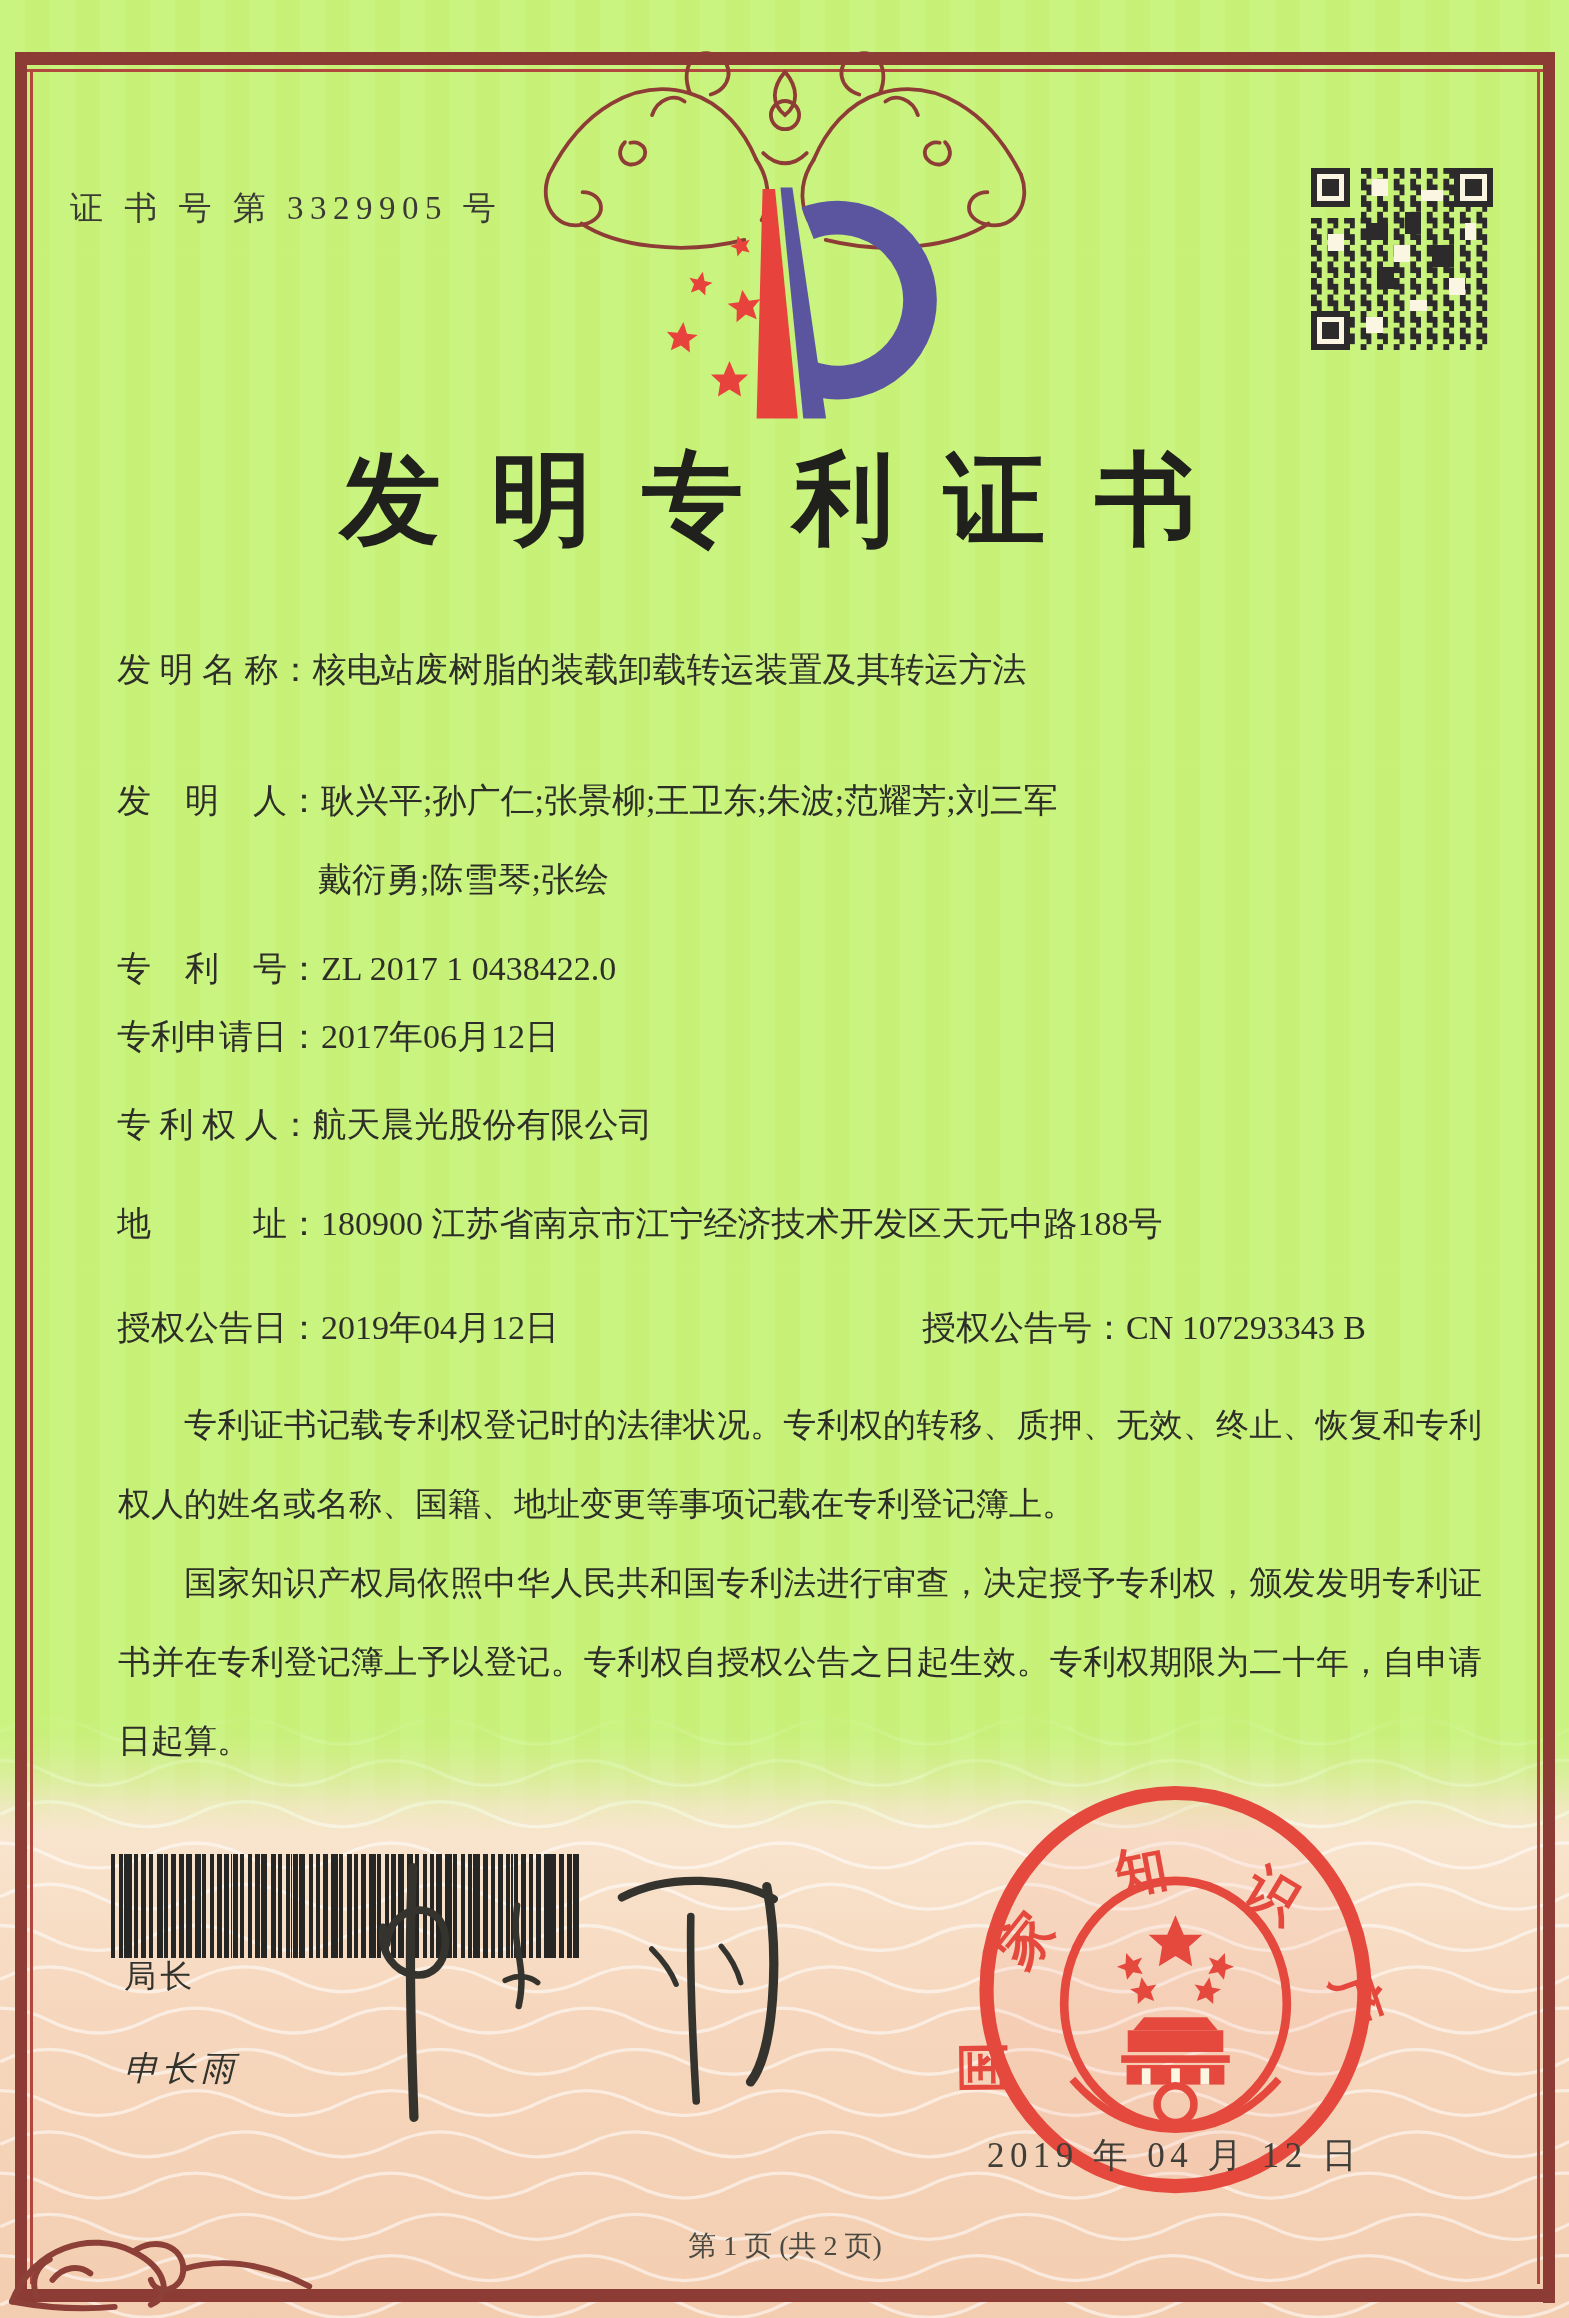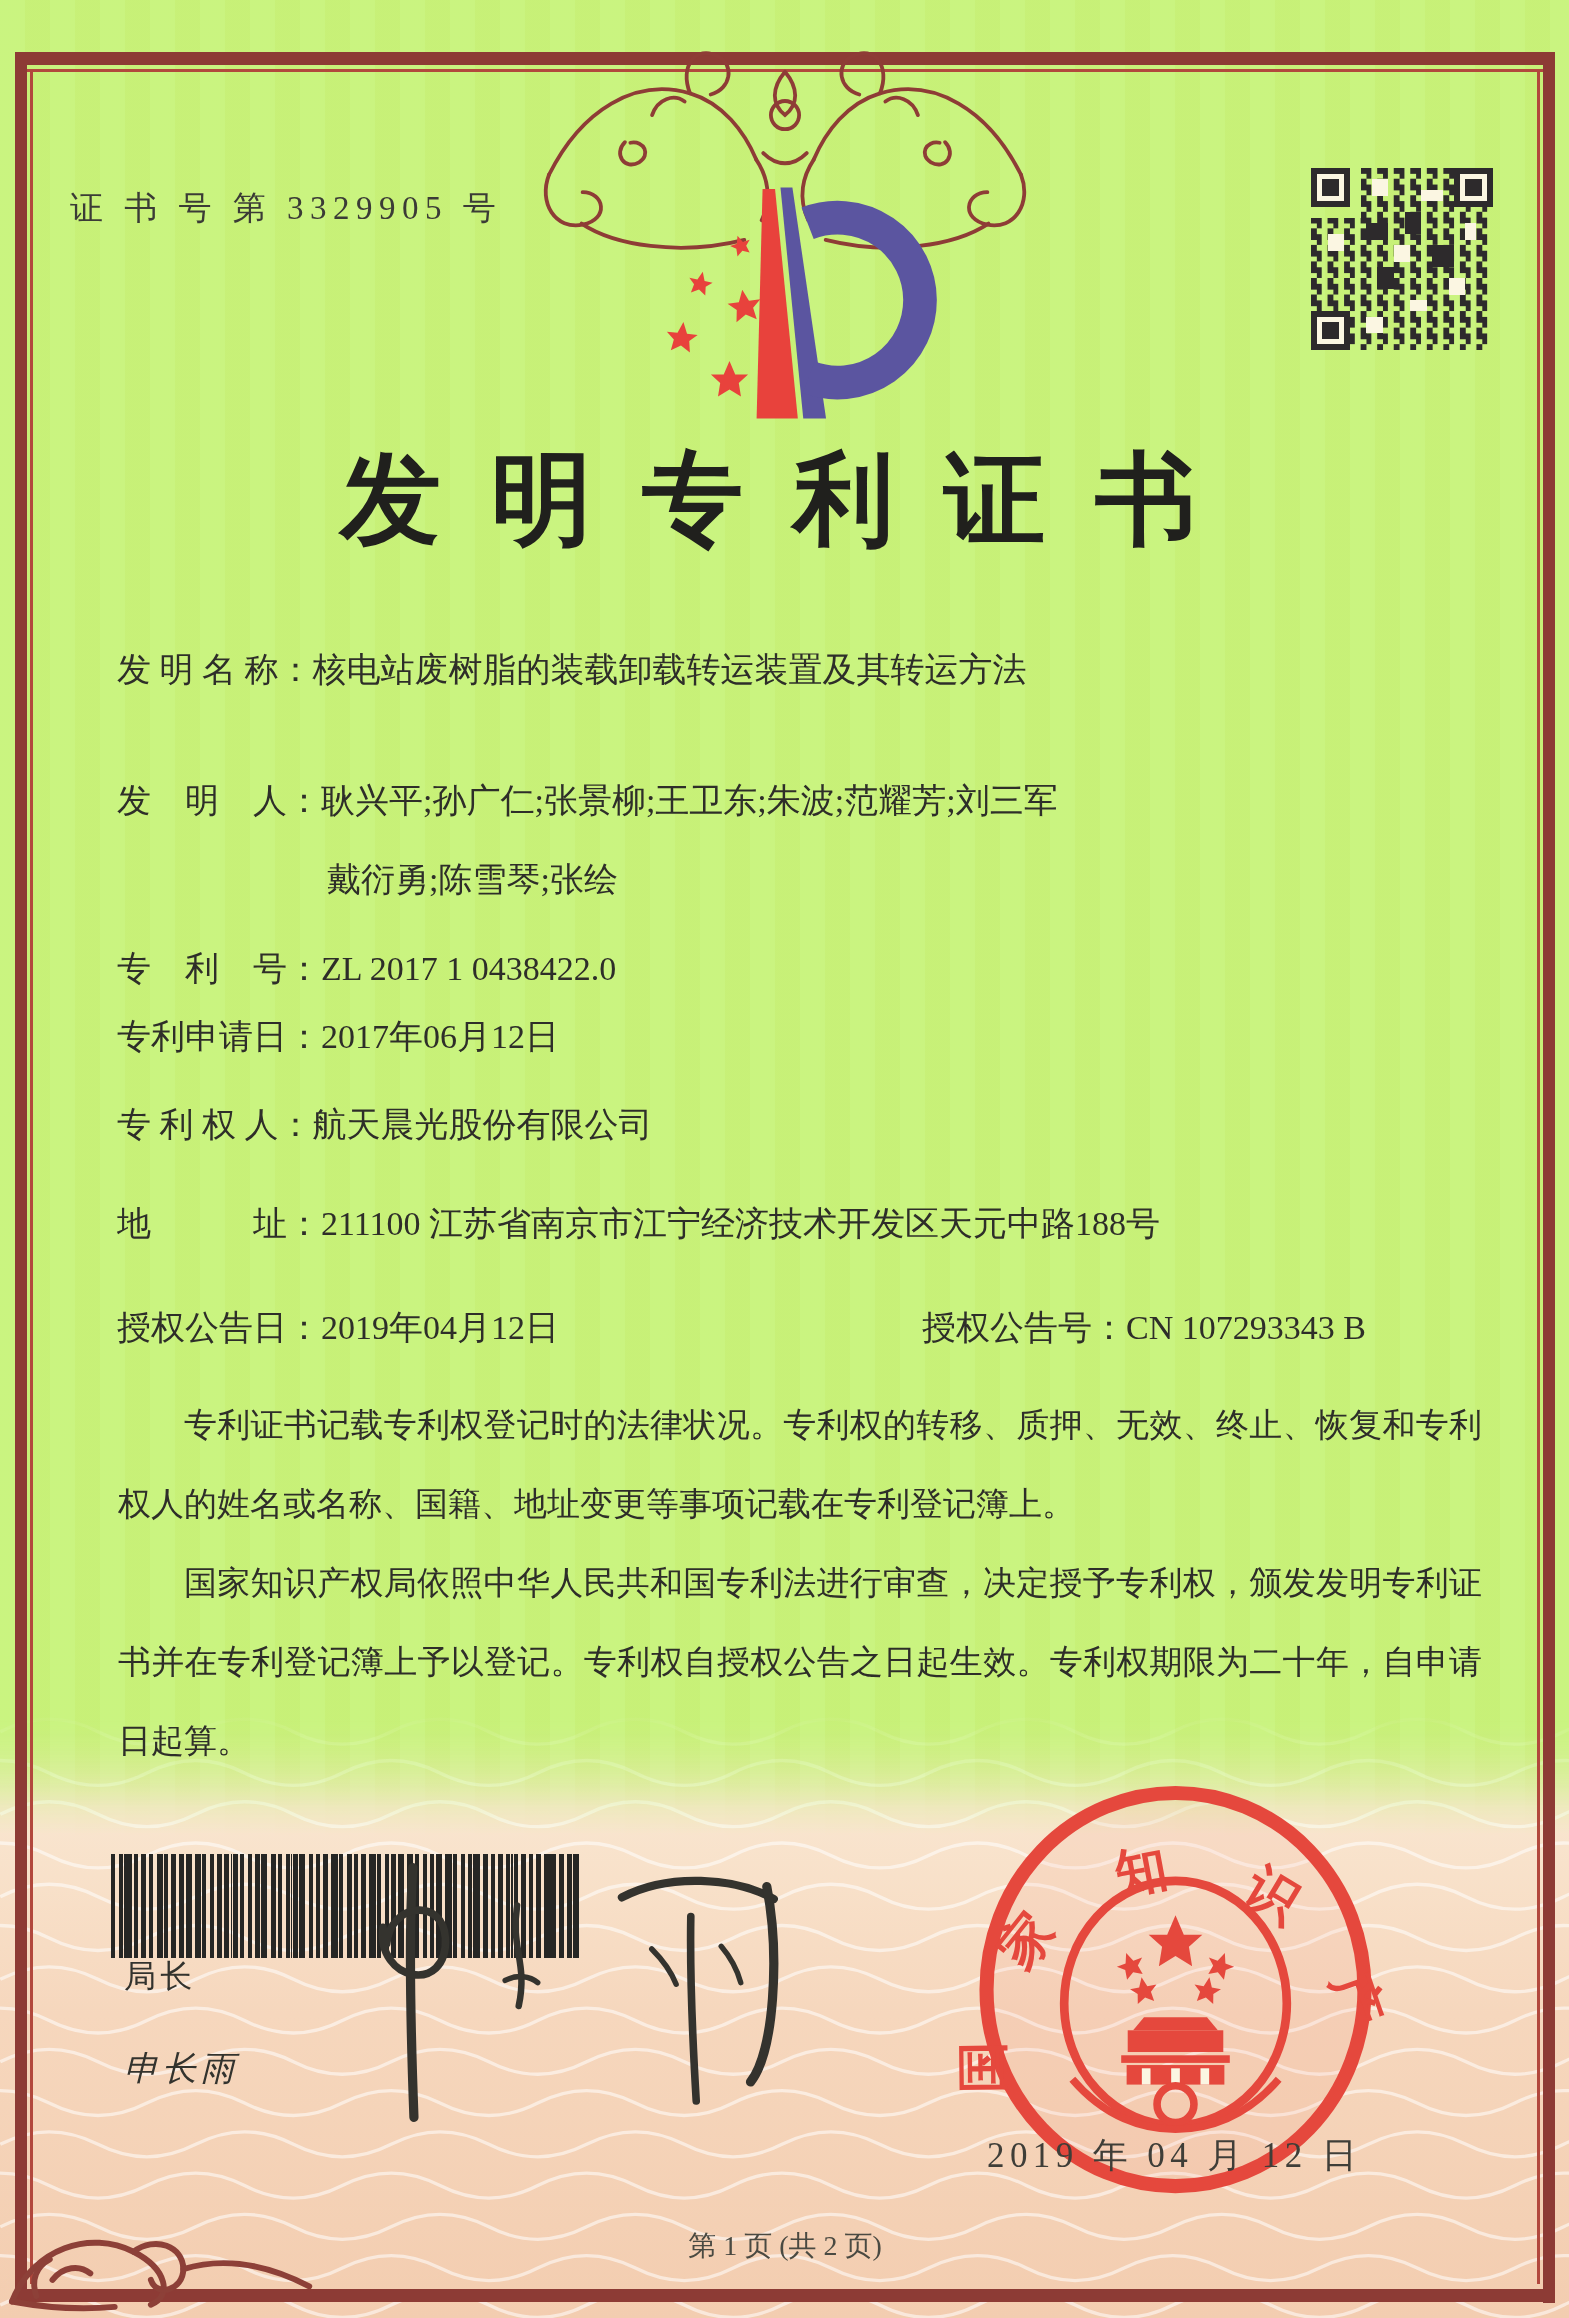--- a/index.html
+++ b/index.html
@@ -31,21 +31,21 @@
   .qr{position:absolute;left:1311px;top:168px;z-index:3;}
   .title{
     position:absolute;left:0;top:433px;width:1536px;z-index:3;text-align:center;
     font-size:101px;font-weight:600;letter-spacing:50px;padding-left:50px;box-sizing:border-box;
     color:#20201d;
   }
   
   .frow{position:absolute;left:117px;z-index:3;font-size:34px;white-space:nowrap;color:#2e2e29;}
   .frow .lab{display:inline-block;}
   .frow .val{display:inline-block;}
-  .fline2{position:absolute;left:327px;z-index:3;font-size:34px;white-space:nowrap;color:#2e2e29;text-align:center;}
+  .fline2{position:absolute;left:318px;z-index:3;font-size:34px;white-space:nowrap;color:#2e2e29;text-align:center;}
   .grant-no{position:absolute;left:805px;z-index:3;font-size:34px;white-space:nowrap;color:#2e2e29;top:0;}
   
   .body-text{
     position:absolute;left:118px;top:1386px;width:1364px;z-index:3;
     font-size:33px;line-height:79px;text-align:justify;color:#2e2e29;
   }
   .body-text p{margin:0;text-indent:2em;}
   
   .barcode{
     position:absolute;left:111px;top:1854px;width:471px;height:104px;z-index:3;
@@ -217,21 +217,21 @@
 
   <div class="frow" style="top:1014px;">
     <span class="lab">专利申请日：</span><span class="val">2017年06月12日</span>
   </div>
 
   <div class="frow" style="top:1102px;">
     <span class="lab">专 利 权 人：</span><span class="val">航天晨光股份有限公司</span>
   </div>
 
   <div class="frow" style="top:1201px;">
-    <span class="lab">地　　　址：</span><span class="val">211100 江苏省南京市江宁经济技术开发区天元中路188号</span>
+    <span class="lab">地　　　址：</span><span class="val">180900 江苏省南京市江宁经济技术开发区天元中路188号</span>
   </div>
 
   <div class="frow" style="top:1305px;">
     <span class="lab">授权公告日：</span><span class="val">2019年04月12日</span>
     <span class="grant-no"><span>授权公告号：</span><span>CN 107293343 B</span></span>
   </div>
 
   <div class="body-text">
     <p>专利证书记载专利权登记时的法律状况。专利权的转移、质押、无效、终止、恢复和专利权人的姓名或名称、国籍、地址变更等事项记载在专利登记簿上。</p>
     <p>国家知识产权局依照中华人民共和国专利法进行审查，决定授予专利权，颁发发明专利证书并在专利登记簿上予以登记。专利权自授权公告之日起生效。专利权期限为二十年，自申请日起算。</p>

